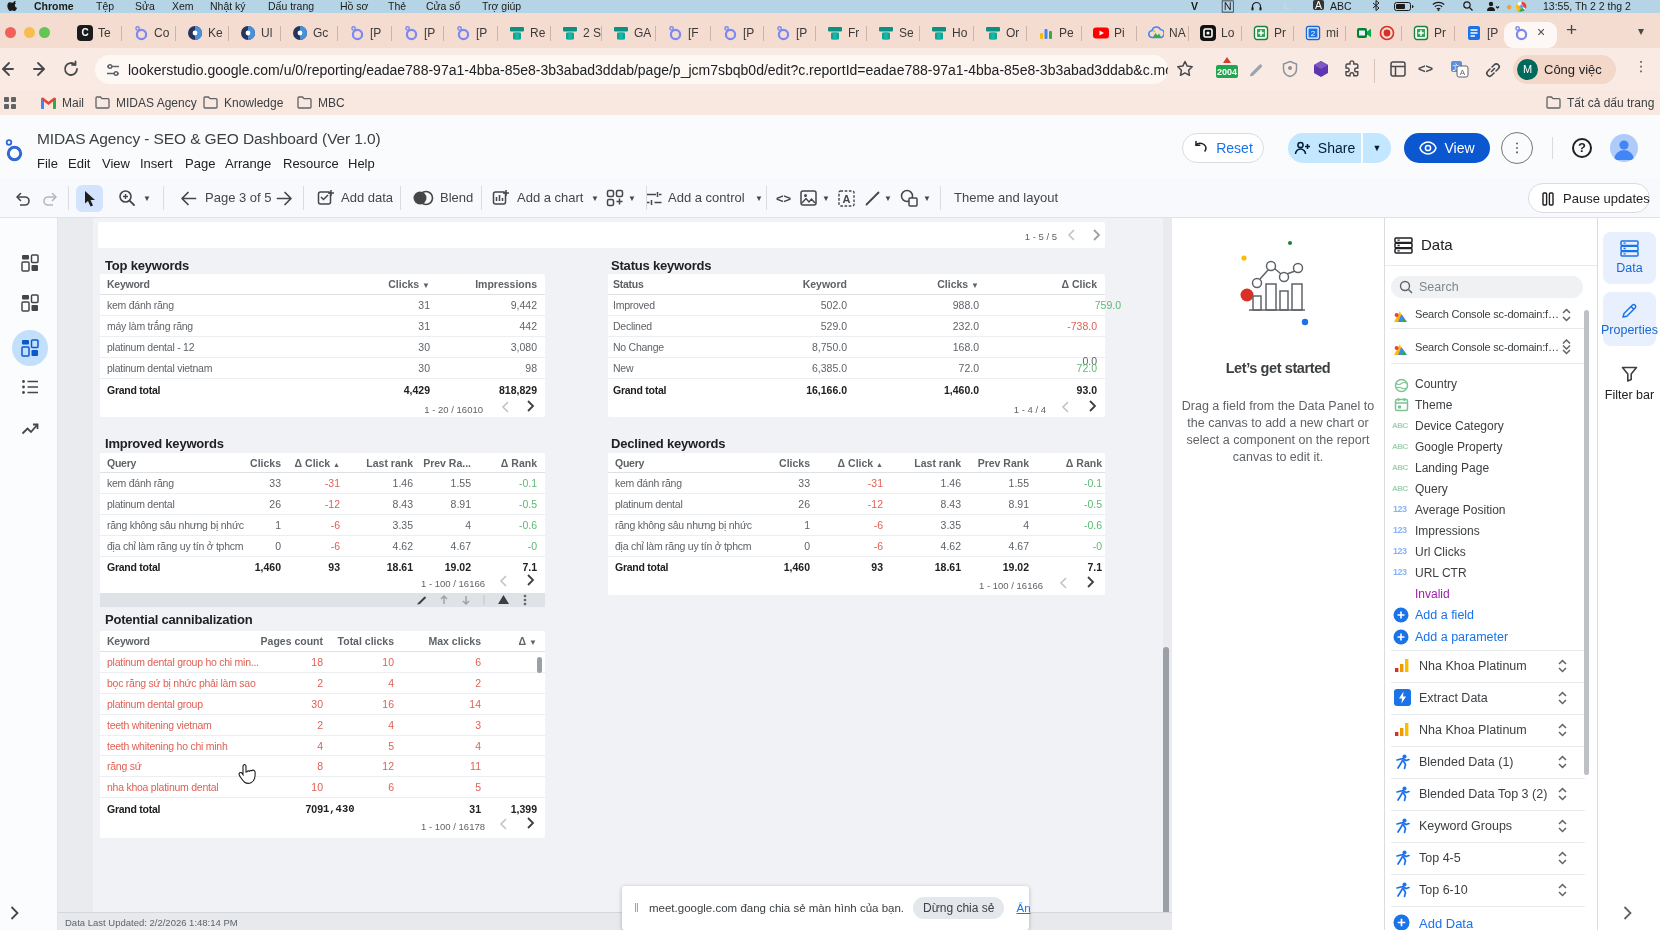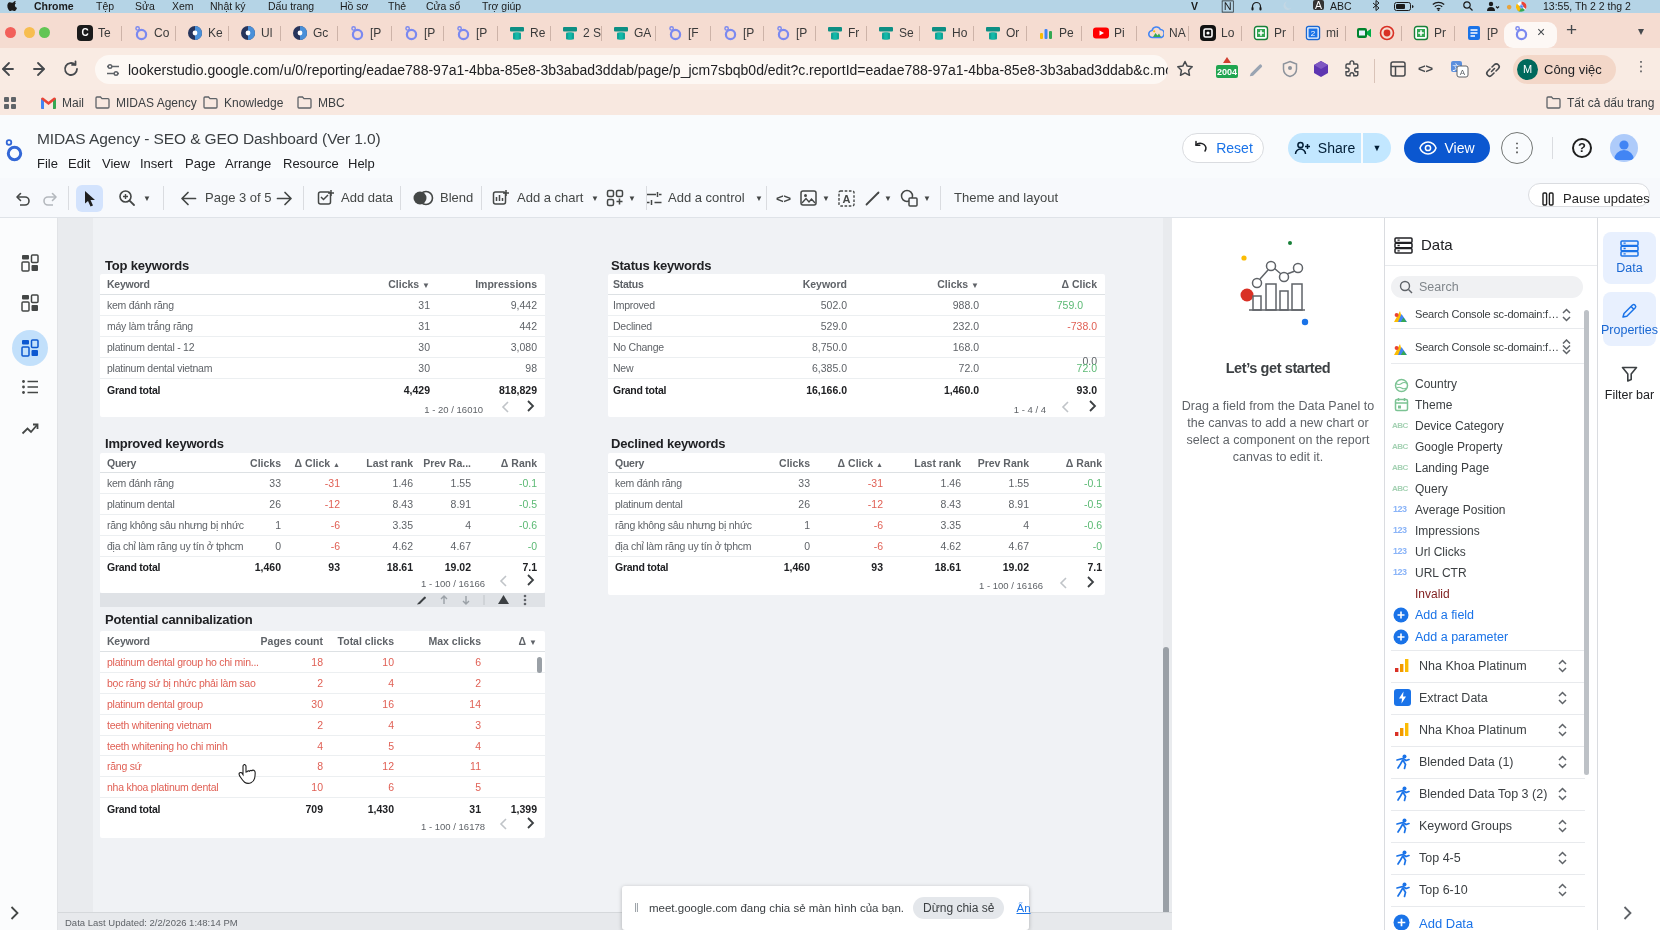--- a/index.html
+++ b/index.html
@@ -595,30 +595,39 @@
       <path d="M2.5 14.5 L14.5 2.5" stroke="#444746" stroke-width="1.8" stroke-linecap="round"></path>
     </svg>
   <div class="abs" style="left:884px;top:16px;font-size:8px;color:#444746">▼</div>
   <svg class="abs" style="left:900px;top:11px" width="19" height="18" viewBox="0 0 19 18">
       <circle cx="7" cy="7" r="5.5" fill="none" stroke="#444746" stroke-width="1.5"></circle>
       <rect x="9" y="9" width="8" height="8" rx="1" fill="#f7f9fc" stroke="#444746" stroke-width="1.5"></rect>
     </svg>
   <div class="abs" style="left:923px;top:16px;font-size:8px;color:#444746">▼</div>
   <div class="tbsep" style="left:940px"></div>
   <div class="tbtxt" style="left:954px">Theme and layout</div>
-  <div class="abs" style="left:1528px;top:5px;width:122px;height:24px;background:#fff;border:1px solid #dadce0;border-radius:16px;white-space:nowrap">
+  <div class="abs" style="left:1528px;top:5px;width:122px;height:30px;background:#fff;border:1px solid #dadce0;border-radius:16px;white-space:nowrap">
     <svg class="abs" style="left:12px;top:8px" width="14" height="14" viewBox="0 0 14 14">
         <rect x="2" y="1" width="3.6" height="12" rx="1" fill="none" stroke="#1f1f1f" stroke-width="1.4"></rect>
         <rect x="8.4" y="1" width="3.6" height="12" rx="1" fill="none" stroke="#1f1f1f" stroke-width="1.4"></rect>
       </svg>
     <div class="abs" style="left:34px;top:7px;font-size:13px;color:#1f1f1f">Pause updates</div>
   </div>
 </div>
 <div id="main">
   <div id="paper"></div>
+  <div class="card" style="left:98px;top:4px;width:1007px;height:26px">
+  <div class="pag" style="right:48px;top:9px">1 - 5 / 5</div>
+  <svg style="position:absolute;right:30px;top:7px" width="8" height="12" viewBox="0 0 8 12">
+        <path d="M7 1 L2 6 L7 11" stroke="#c0c4c8" stroke-width="1.6" fill="none"></path>
+      </svg>
+  <svg style="position:absolute;right:4px;top:7px" width="8" height="12" viewBox="0 0 8 12">
+        <path d="M1 1 L6 6 L1 11" stroke="#9aa0a6" stroke-width="1.8" fill="none"></path>
+      </svg>
+  </div>
   <div class="ctitle" style="left:105px;top:40px">Top keywords</div>
   <div class="card" style="left:100px;top:56px;width:445px;height:143px">
   <div class="trow thead" style="position:absolute;left:0;top:0px;width:100%;height:21px;padding-left:7px;">
         <div class="tc " style="width:193px;">Keyword</div>
         <div class="tc " style="width:130px;text-align:right;">Clicks <span style="font-size:8px">▼</span></div>
         <div class="tc " style="width:107px;text-align:right;">Impressions</div>
       </div>
   <div class="trow " style="position:absolute;left:0;top:21px;width:100%;height:21px;padding-left:7px;">
         <div class="tc " style="width:193px;">kem đánh răng</div>
         <div class="tc " style="width:130px;text-align:right;">31</div>
@@ -657,21 +666,21 @@
   <div class="trow thead" style="position:absolute;left:0;top:0px;width:100%;height:21px;padding-left:5px;">
         <div class="tc " style="width:100px;">Status</div>
         <div class="tc " style="width:134px;text-align:right;">Keyword</div>
         <div class="tc " style="width:132px;text-align:right;">Clicks <span style="font-size:8px">▼</span></div>
         <div class="tc " style="width:118px;text-align:right;">Δ Click</div>
       </div>
   <div class="trow " style="position:absolute;left:0;top:21px;width:100%;height:21px;padding-left:5px;">
         <div class="tc " style="width:100px;">Improved</div>
         <div class="tc " style="width:134px;text-align:right;">502.0</div>
         <div class="tc " style="width:132px;text-align:right;">988.0</div>
-        <div class="tc green" style="width:104px;text-align:right;">759.0</div>
+        <div class="tc green" style="width:142px;text-align:right;">759.0</div>
       </div>
   <div class="trow " style="position:absolute;left:0;top:42px;width:100%;height:21px;padding-left:5px;">
         <div class="tc " style="width:100px;">Declined</div>
         <div class="tc " style="width:134px;text-align:right;">529.0</div>
         <div class="tc " style="width:132px;text-align:right;">232.0</div>
         <div class="tc red" style="width:118px;text-align:right;padding-left:24px;">-738.0</div>
       </div>
   <div class="trow " style="position:absolute;left:0;top:63px;width:100%;height:21px;padding-left:5px;">
         <div class="tc " style="width:100px;">No Change</div>
         <div class="tc " style="width:134px;text-align:right;">8,750.0</div>
@@ -879,21 +888,21 @@
   <div class="trow " style="position:absolute;left:0;top:146.4px;width:100%;height:20.9px;padding-left:7px;">
         <div class="tc red" style="width:140px;">nha khoa platinum dental</div>
         <div class="tc red" style="width:76px;text-align:right;">10</div>
         <div class="tc red" style="width:71px;text-align:right;">6</div>
         <div class="tc red" style="width:87px;text-align:right;">5</div>
         <div class="tc " style="width:56px;text-align:right;"></div>
       </div>
   <div class="trow " style="position:absolute;left:0;top:167px;width:100%;height:21px;padding-left:7px;border-bottom:none;">
         <div class="tc gtot" style="width:140px;">Grand total</div>
         <div class="tc gtot" style="width:76px;text-align:right;">709</div>
-        <div class="tc gtot" style="width:71px;text-align:right;">1,430</div>
+        <div class="tc gtot" style="width:71px;text-align:left;font-family:Liberation Mono, monospace;">1,430</div>
         <div class="tc gtot" style="width:87px;text-align:right;">31</div>
         <div class="tc gtot" style="width:56px;text-align:right;">1,399</div>
       </div>
   <div class="pag" style="right:60px;top:190px">1 - 100 / 16178</div>
   <svg style="position:absolute;right:38px;top:187px" width="8" height="12" viewBox="0 0 8 12">
         <path d="M7 1 L2 6 L7 11" stroke="#c0c4c8" stroke-width="1.6" fill="none"></path>
       </svg>
   <svg style="position:absolute;right:10px;top:186px" width="8" height="12" viewBox="0 0 8 12">
         <path d="M1 1 L6 6 L1 11" stroke="#3c4043" stroke-width="1.8" fill="none"></path>
       </svg>
@@ -1021,21 +1030,21 @@
   <div style="position:absolute;left:7px;top:266px;font-size:8px;font-weight:bold;color:#a5d2b4;letter-spacing:-.5px">ABC</div>
   <div style="position:absolute;left:30px;top:264px;font-size:12px;color:#3c4043">Query</div>
   <div style="position:absolute;left:8px;top:286px;font-size:9px;font-weight:bold;color:#8ab4f8;letter-spacing:-.5px">123</div>
   <div style="position:absolute;left:30px;top:285px;font-size:12px;color:#3c4043">Average Position</div>
   <div style="position:absolute;left:8px;top:307px;font-size:9px;font-weight:bold;color:#8ab4f8;letter-spacing:-.5px">123</div>
   <div style="position:absolute;left:30px;top:306px;font-size:12px;color:#3c4043">Impressions</div>
   <div style="position:absolute;left:8px;top:328px;font-size:9px;font-weight:bold;color:#8ab4f8;letter-spacing:-.5px">123</div>
   <div style="position:absolute;left:30px;top:327px;font-size:12px;color:#3c4043">Url Clicks</div>
   <div style="position:absolute;left:8px;top:349px;font-size:9px;font-weight:bold;color:#8ab4f8;letter-spacing:-.5px">123</div>
   <div style="position:absolute;left:30px;top:348px;font-size:12px;color:#3c4043">URL CTR</div>
-  <div style="position:absolute;left:30px;top:369px;font-size:12px;color:#7f1d1d">Invalid</div>
+  <div style="position:absolute;left:30px;top:369px;font-size:12px;color:#a21caf">Invalid</div>
   <svg style="position:absolute;left:8px;top:389px" width="16" height="16" viewBox="0 0 16 16">
         <circle cx="8" cy="8" r="7.5" fill="#1a73e8"></circle>
         <path d="M8 4.5 v7 M4.5 8 h7" stroke="#fff" stroke-width="1.6"></path>
       </svg>
   <div style="position:absolute;left:30px;top:390px;font-size:12.5px;color:#1a73e8">Add a field</div>
   <svg style="position:absolute;left:8px;top:411px" width="16" height="16" viewBox="0 0 16 16">
         <circle cx="8" cy="8" r="7.5" fill="#1a73e8"></circle>
         <path d="M8 4.5 v7 M4.5 8 h7" stroke="#fff" stroke-width="1.6"></path>
       </svg>
   <div style="position:absolute;left:30px;top:412px;font-size:12.5px;color:#1a73e8">Add a parameter</div>

